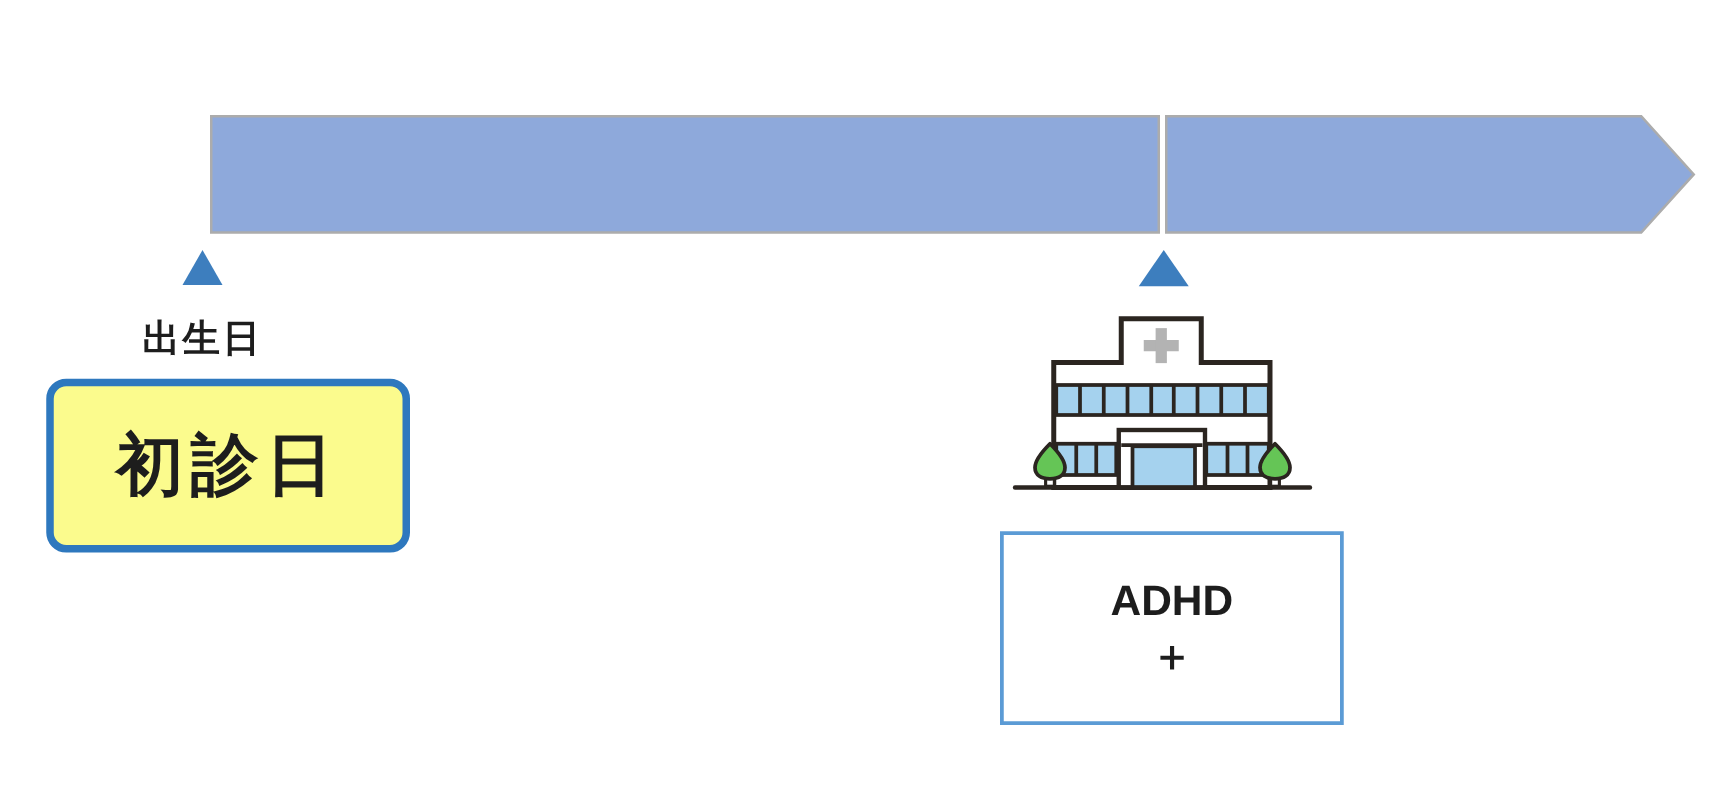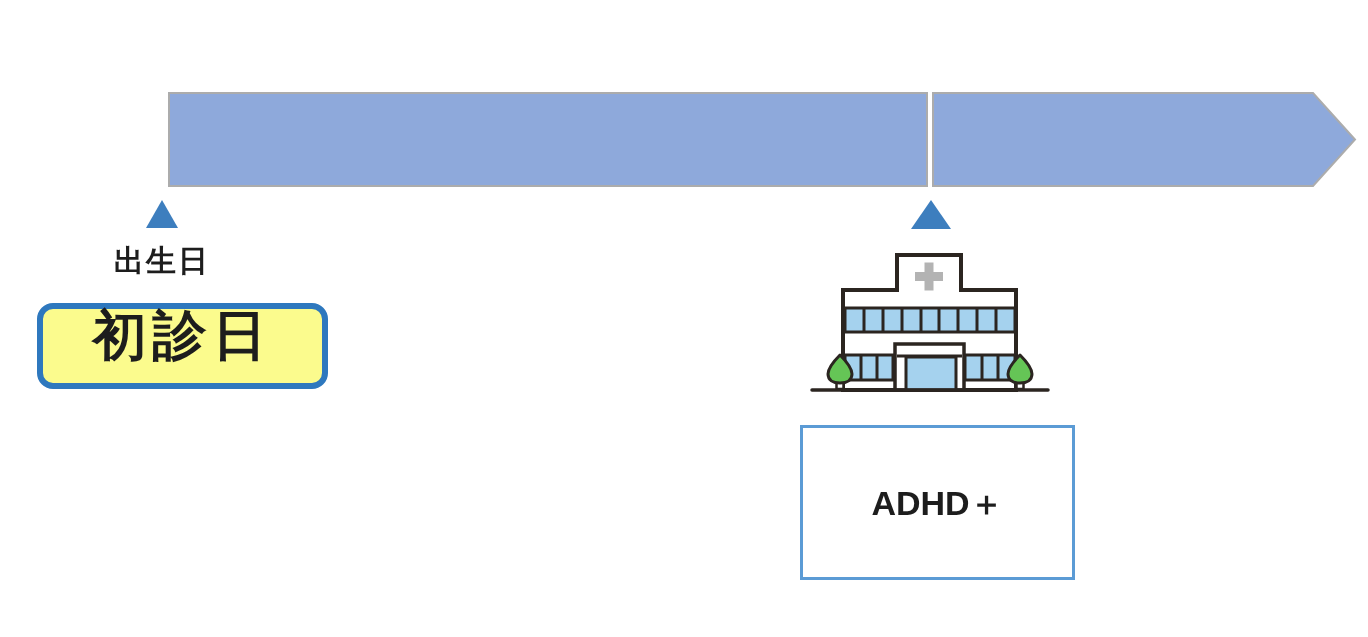--- a/index.html
+++ b/index.html
@@ -55,37 +55,38 @@
   }
   .marker.visit{
     left:911px;top:200px;
     border-left:20px solid transparent;
     border-right:20px solid transparent;
     border-bottom:29px solid var(--marker-blue);
   }
   
   .birth-label{
     position:absolute;
-    left:114px;top:241px;
+    left:114px;top:251px;
     font-size:30px;
     font-weight:700;
     letter-spacing:2px;
     color:var(--text-dark);
     white-space:nowrap;
   }
   
   .first-visit-box{
     position:absolute;
     left:37px;top:303px;
-    width:291px;height:86px;
+    width:291px;height:139px;
     box-sizing:border-box;
     background:var(--box-yellow);
     border:6px solid var(--box-yellow-border);
     border-radius:16px;
     display:flex;
+    align-items:center;
     justify-content:center;
   }
   .first-visit-label{
     font-size:54px;
     font-weight:700;
     letter-spacing:6px;
     color:var(--text-dark);
     line-height:1;
     transform:translateY(-1px);
     white-space:nowrap;
@@ -107,20 +108,21 @@
   .hosp-ground{stroke:var(--outline-dark);stroke-width:3.5;stroke-linecap:round;}
   
   .diagnosis-box{
     position:absolute;
     left:800px;top:425px;
     width:275px;height:155px;
     box-sizing:border-box;
     background:#ffffff;
     border:3px solid var(--diagnosis-border);
     display:flex;
+    flex-direction:column;
     align-items:center;
     justify-content:center;
     text-align:center;
   }
   .diagnosis-line{
     font-size:34px;
     font-weight:700;
     line-height:44px;
     color:var(--text-dark);
     white-space:nowrap;

